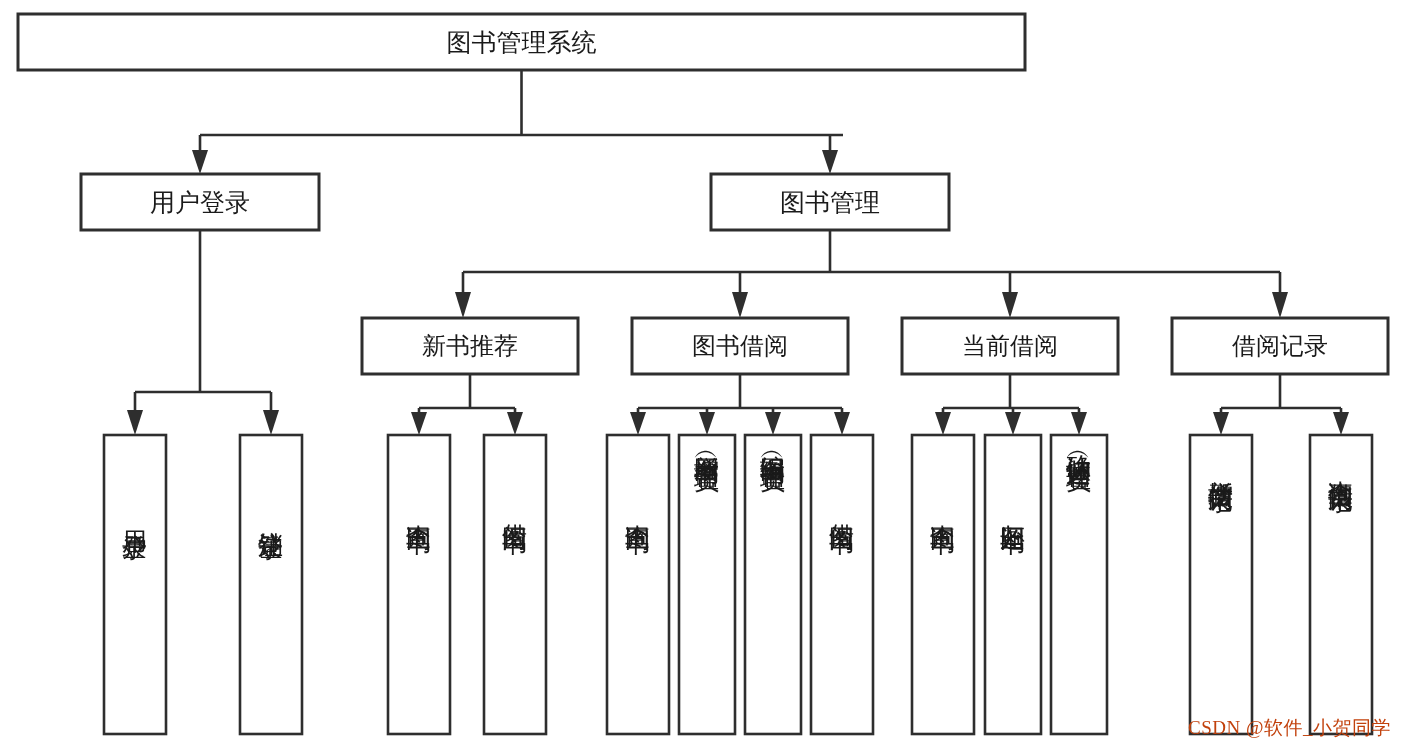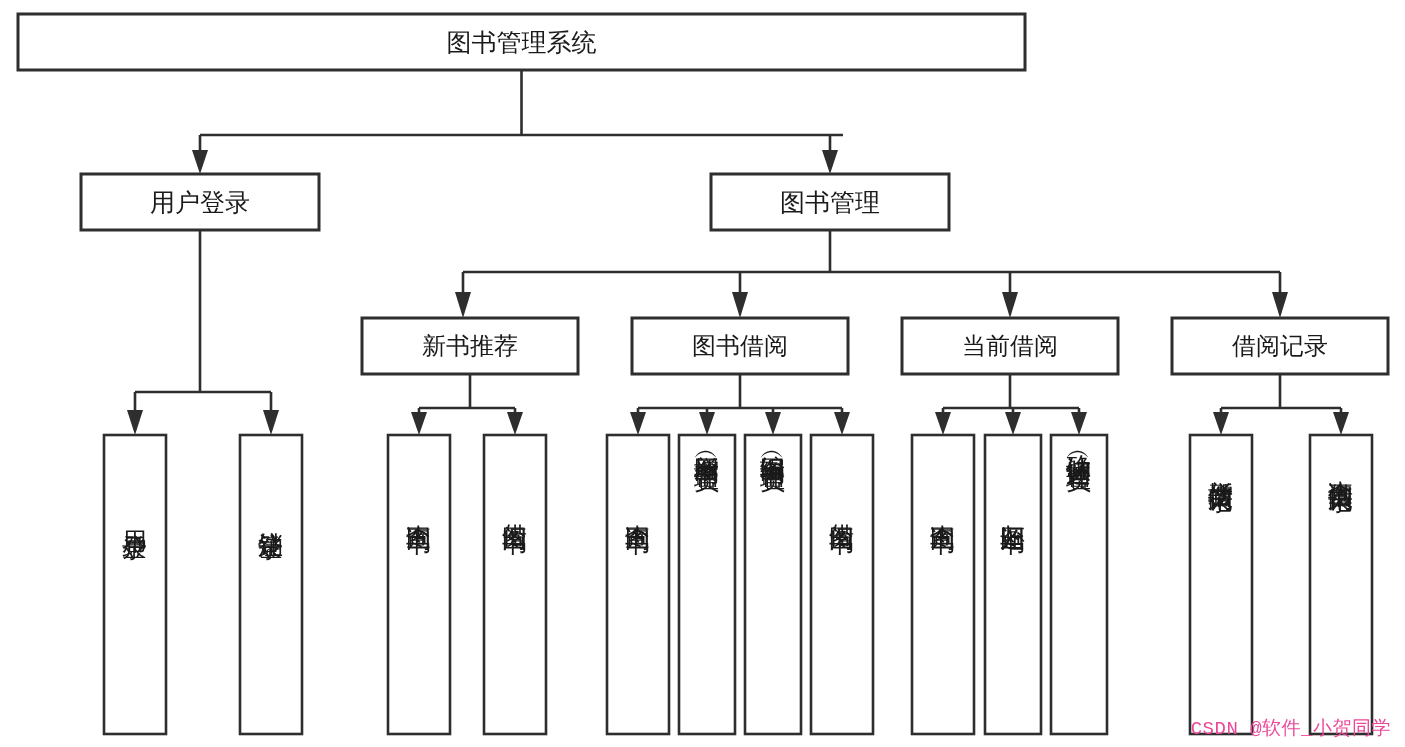--- a/index.html
+++ b/index.html
@@ -62,23 +62,23 @@
     fill: #1a1a1a;
     writing-mode: vertical-rl;
     text-orientation: upright;
     text-anchor: middle;
     letter-spacing: 2px;
   }
   .watermark {
     position: absolute;
     right: 14px;
     bottom: 6px;
-    font-family: Liberation Mono, monospace;
+    font-family: Liberation Serif, serif;
     font-size: 19px;
-    color: #ec4899;
+    color: #c2410c;
     white-space: nowrap;
     pointer-events: none;
     letter-spacing: 0.5px;
   }
 </style>
 </head>
 <body>
 
 <div id="diagram-root">
   <svg class="flowchart" viewBox="0 0 1405 747" xmlns="http://www.w3.org/2000/svg">

